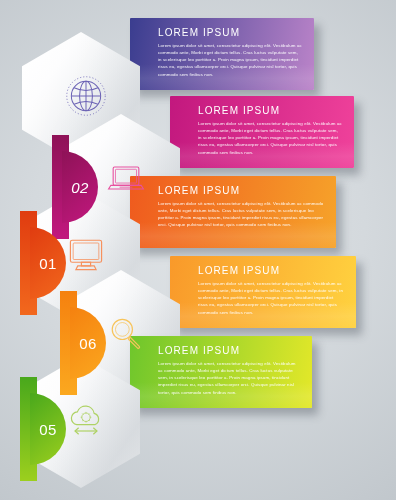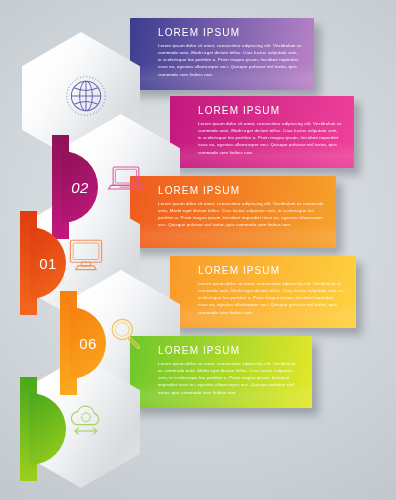--- a/index.html
+++ b/index.html
@@ -243,15 +243,16 @@
       <path d="M24 15.2 v1.6 M24 25.2 v1.6 M18.2 21 h1.6 M28.2 21 h1.6
                M19.9 16.9 l1.1 1.1 M27 24 l1.1 1.1 M28.1 16.9 l-1.1 1.1 M21 24 l-1.1 1.1" stroke-width="0.8"></path>
       <line x1="12" y1="36" x2="36" y2="36"></line>
       <path d="M16 32.5 L12 36 L16 39.5"></path>
       <path d="M32 32.5 L36 36 L32 39.5"></path>
     </svg>
       </div>
       <div class="badge" style="left: 20px; top: 59px;">
         <div class="badge-bar" style="background: linear-gradient(rgb(73, 168, 28) 0%, rgb(156, 207, 30) 100%);"></div>
         <div class="badge-bulge" style="background: linear-gradient(140deg, rgb(73, 168, 28) 0%, rgb(156, 207, 30) 100%);"></div>
+        <div class="badge-num">05</div>
       </div>
     </div>
   </div>
 
 </body></html>

